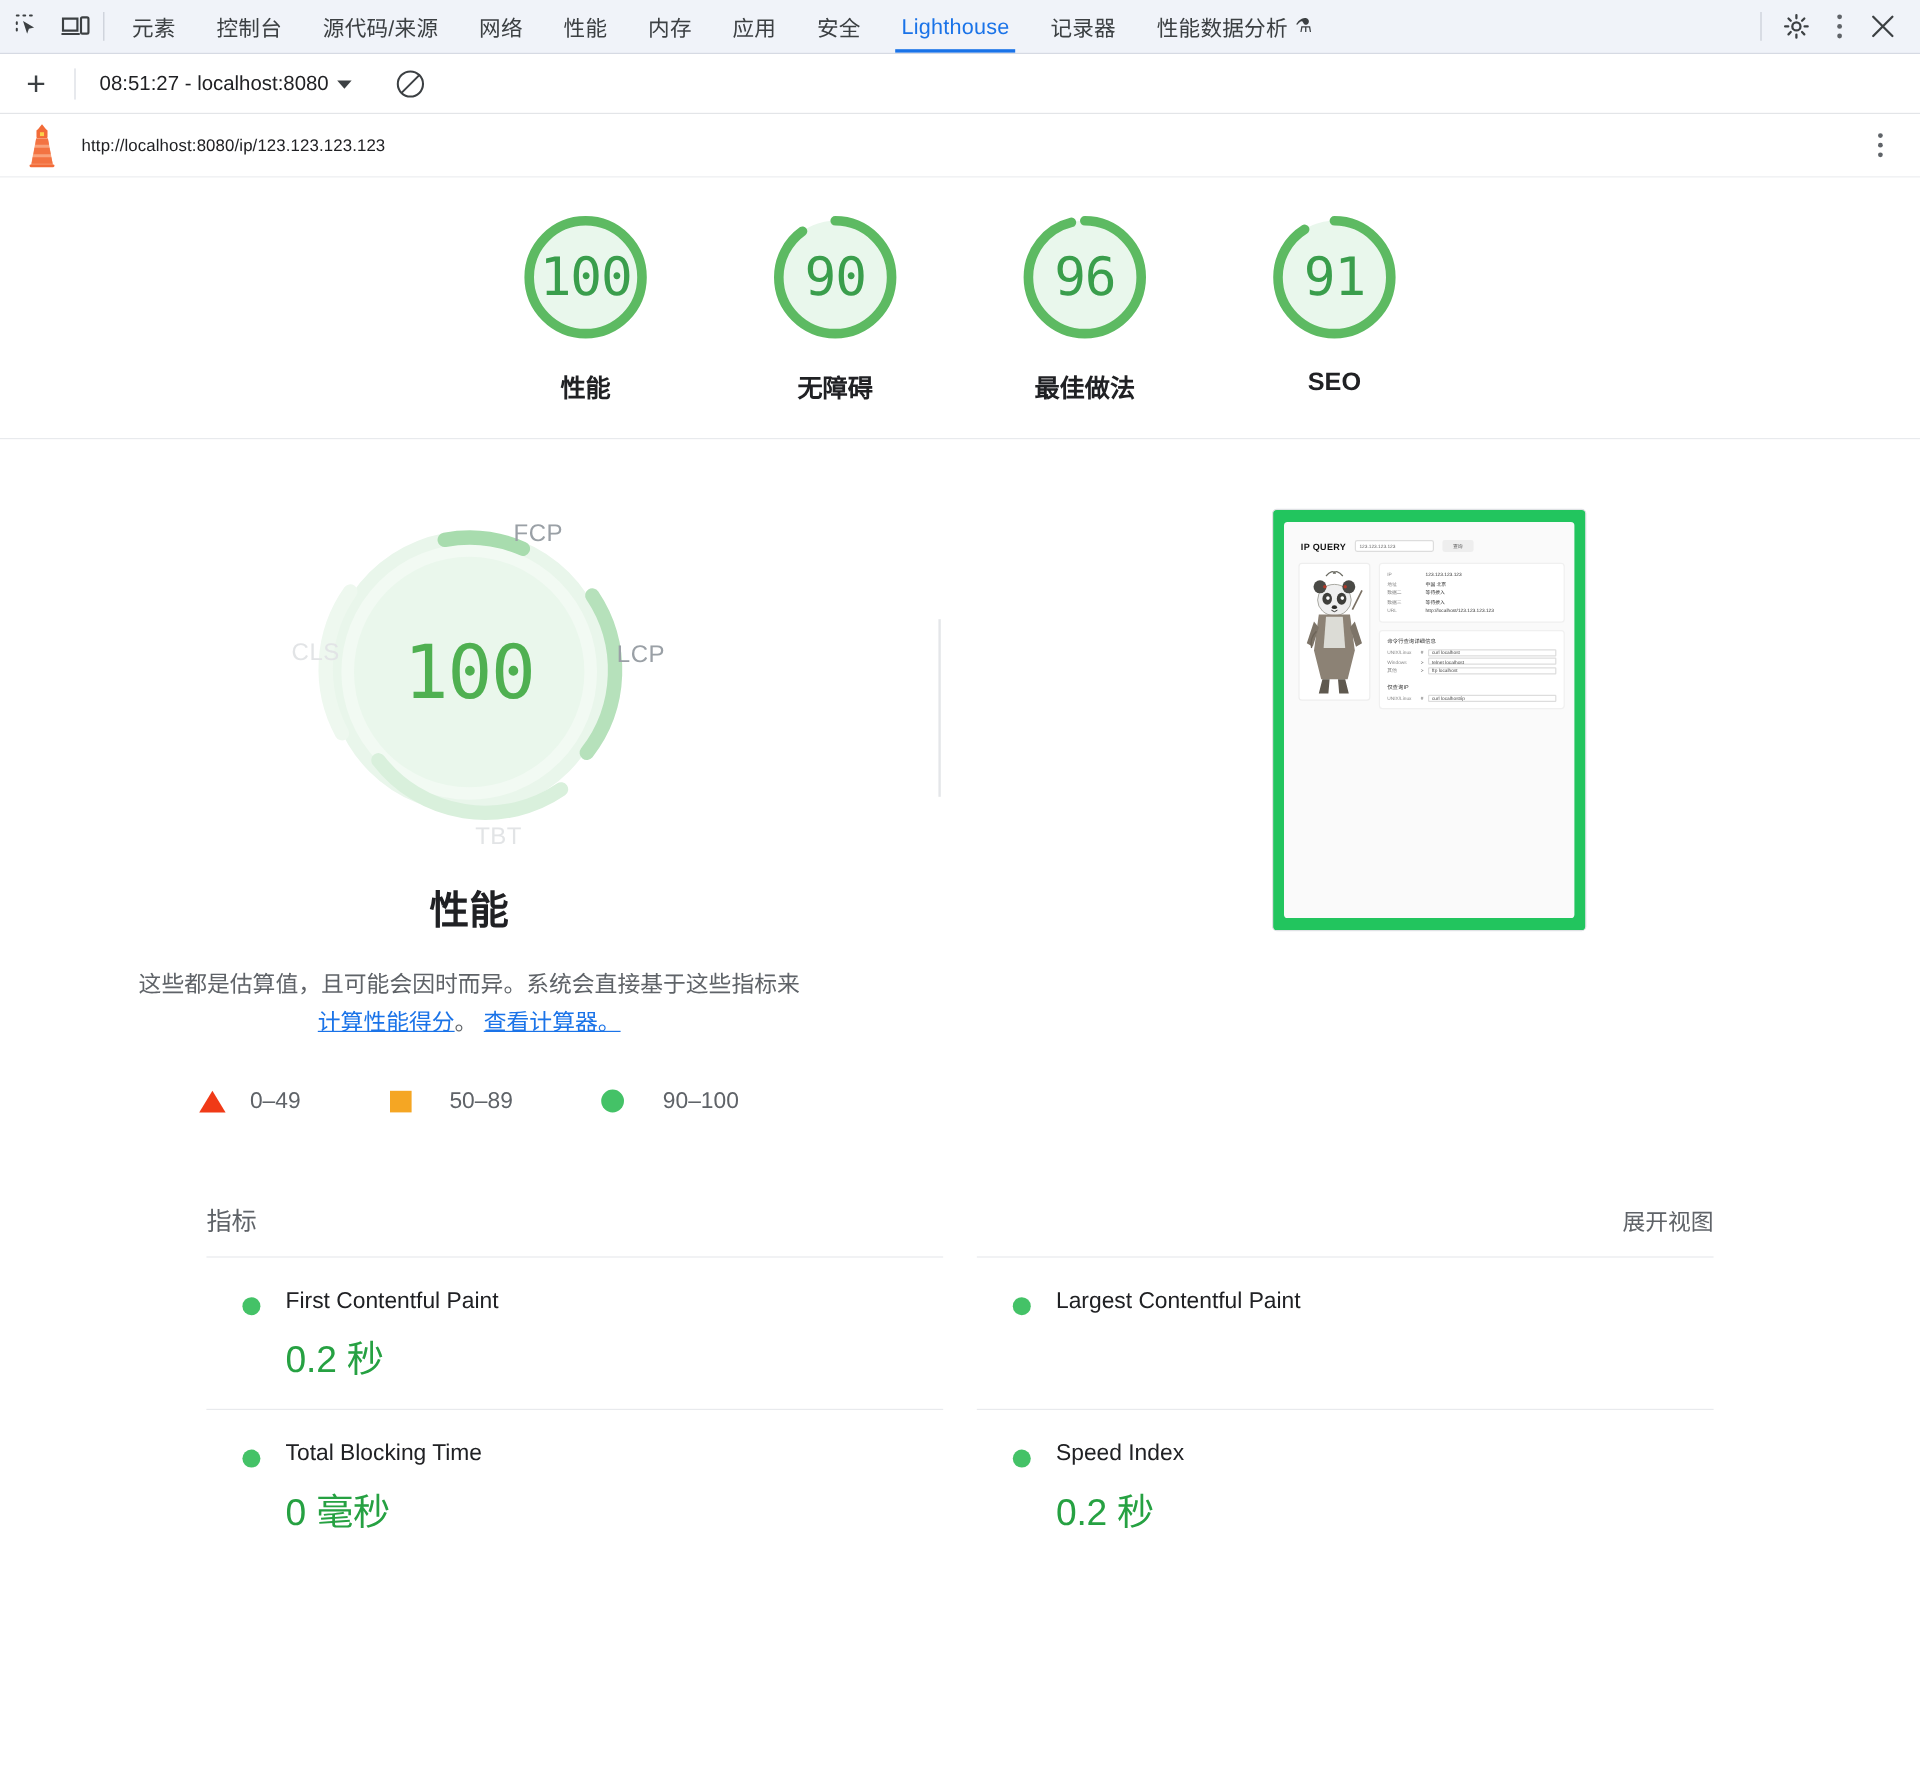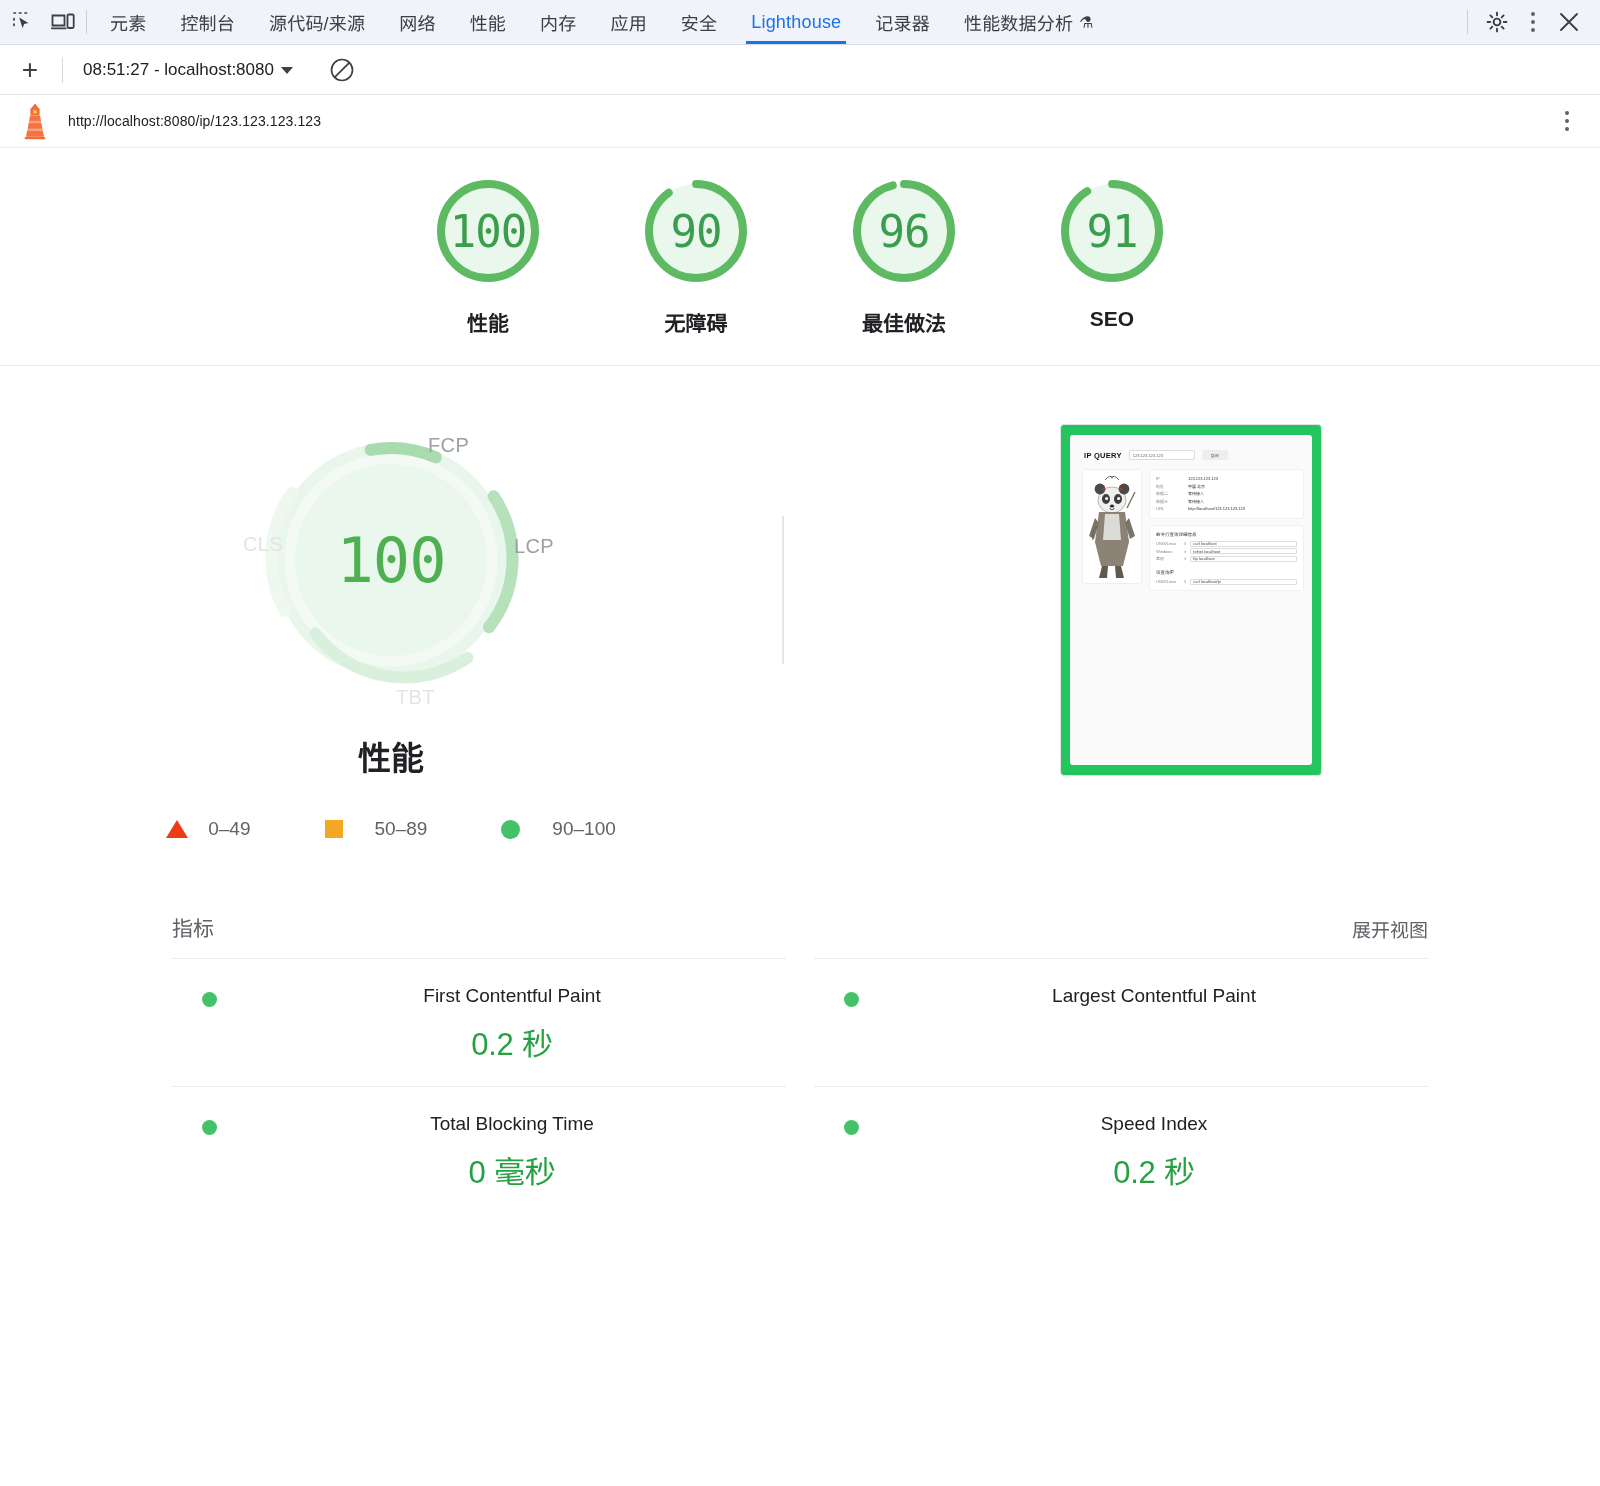--- a/index.html
+++ b/index.html
@@ -336,21 +336,20 @@
     justify-content: space-between;
     padding-bottom: 16px;
     gap: 40px;
   }
   .metrics-title { font-size: 21px; color: #5f6368; font-weight: normal; }
   .metrics-toggle { font-size: 19px; color: #5f6368; cursor: pointer; }
   .metrics-grid {
     display: grid;
     grid-template-columns: 1fr 1fr;
     column-gap: 28px;
-    text-align: center;
   }
   .metric-cell {
     border-top: 1px solid #e8eaed;
     padding: 26px 0 22px 66px;
     position: relative;
     cursor: pointer;
   }
   .metric-dot {
     position: absolute;
     left: 30px; top: 33px;
@@ -549,20 +548,23 @@
       </svg>
       <div class="bg-score">100</div>
       <div class="arc-label lbl-fcp">FCP</div>
       <div class="arc-label lbl-lcp">LCP</div>
       <div class="arc-label dim lbl-tbt">TBT</div>
       <div class="arc-label dim lbl-cls">CLS</div>
     </div>
 
     <div class="cat-title">性能</div>
 
+    <div class="cat-desc">
+      <span>这些都是估算值，且可能会因时而异。系统会直接基于这些指标来</span><a href="#">计算性能得分</a><span>。</span> <a href="#">查看计算器。</a>
+    </div>
 
     <div class="legend">
       <div class="legend-item">
         <span class="tri-fail"></span>
         <span class="lg-text">0–49</span>
       </div>
       <div class="legend-item">
         <span class="sq-avg"></span>
         <span class="lg-text">50–89</span>
       </div>

